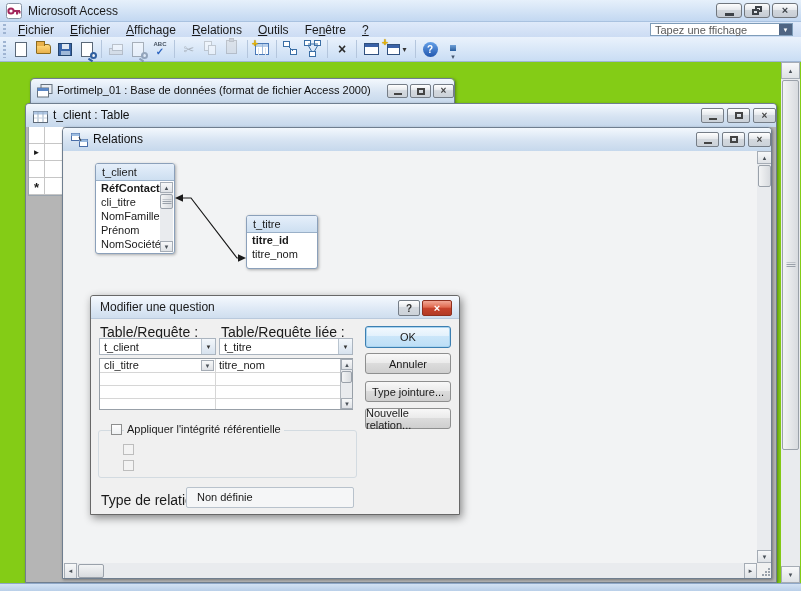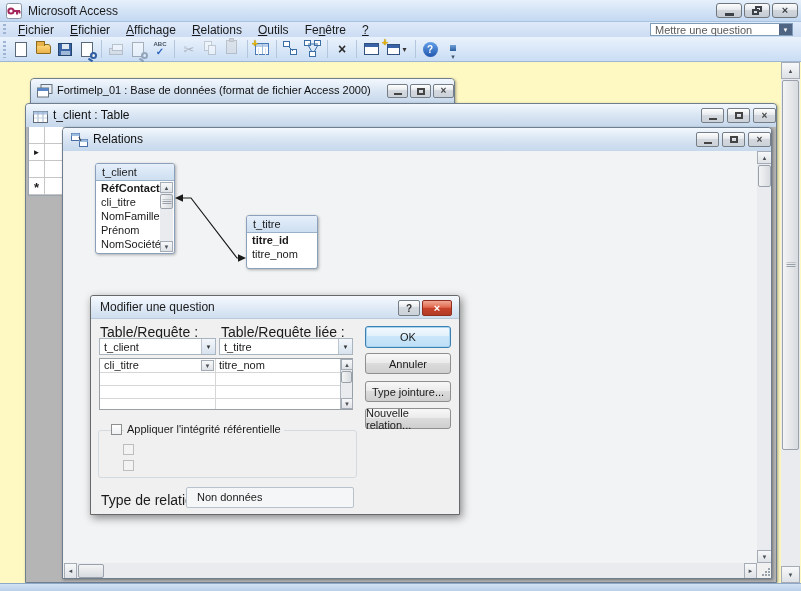--- a/index.html
+++ b/index.html
@@ -54,21 +54,21 @@
   .ic-burst{position:absolute;left:1px;top:1px;color:#e8b400;font-size:10px;font-weight:bold;text-shadow:0 0 1px #8a6a00;line-height:1;}
   .ic-sq{position:absolute;width:7px;height:6px;border:1px solid #3a6ea5;background:#fff;}
   .ic-win{width:15px;height:12px;border:1px solid #31517f;background:#fff;position:relative;}
   .ic-win::before{content:"";position:absolute;left:0;top:0;right:0;height:3px;background:#3a62a8;}
   .ic-help{width:15px;height:15px;border-radius:50%;background:linear-gradient(#64a0e8,#2257ae);
     color:#fff;font-size:10px;font-weight:bold;display:flex;align-items:center;justify-content:center;}
   .tb-end{margin-left:6px;width:12px;height:22px;display:flex;flex-direction:column;align-items:center;justify-content:flex-end;color:#44566e;font-size:7px;line-height:1;}
   .tb-end i{width:6px;height:6px;background:linear-gradient(#6fa0d8,#2b5f9e);margin-bottom:2px;}
 
   
-  .mdi{left:0;top:62px;width:801px;height:521px;background:#fef9c3;overflow:hidden;}
+  .mdi{left:0;top:62px;width:801px;height:521px;background:#84cc16;overflow:hidden;}
   .childbar{background:linear-gradient(#f3f8fd,#d6e3f2 55%,#c6d8ec);}
   .cwin{border:1px solid #6f7e8f;border-radius:4px 4px 0 0;box-shadow:1px 1px 3px rgba(0,0,0,.35);}
   .capbtn{width:23px;height:15px;border:1px solid #757d87;border-radius:2px;
     background:linear-gradient(#ffffff,#e5e8ec 45%,#d4d9df 46%,#ccd2d9);
     display:flex;align-items:center;justify-content:center;}
   .capbtn.small{width:21px;height:14px;}
   .cap-min{width:8px;height:2px;background:#444;margin-top:6px;}
   .cap-max{width:8px;height:7px;border:2px solid #444;}
   .cap-x{font-size:10px;font-weight:bold;color:#444;line-height:1;}
   .ctitle{font-size:12px;color:#111;}
@@ -153,21 +153,21 @@
   <div class="a menubar">
     <span class="grip" style="height:11px;"></span>
     <span class="menu-item"><span></span><span class="u">F</span><span>ichier</span></span>
     <span class="menu-item"><span></span><span class="u">E</span><span>fichier</span></span>
     <span class="menu-item"><span></span><span class="u">A</span><span>ffichage</span></span>
     <span class="menu-item"><span></span><span class="u">R</span><span>elations</span></span>
     <span class="menu-item"><span></span><span class="u">O</span><span>utils</span></span>
     <span class="menu-item"><span>Fe</span><span class="u">n</span><span>être</span></span>
     <span class="menu-item"><span></span><span class="u">?</span><span></span></span>
     <div class="a qbox">
-      <span class="qtext nowrap">Mettre une question</span>
+      <span class="qtext nowrap">Tapez une ffichage</span>
       <span class="qarr">▼</span>
     </div>
   </div>
 
   <div class="a toolbar">
     <span class="grip" style="height:17px;"></span>
     <span class="tb-btn">
         <span class="ic-page"></span>
       </span>
     <span class="tb-btn">
@@ -462,19 +462,19 @@
         </div>
 
       <div class="a groupbox" style="left:7px;top:134px;width:259px;height:48px;"></div>
       <span class="a cbx" style="left:20px;top:128px;"></span>
       <span class="a cblabel" style="left:33px;top:127px;">Appliquer l'intégrité référentielle</span>
       <span class="a cbx dis" style="left:32px;top:148px;"></span>
       <span class="a cbx dis" style="left:32px;top:164px;"></span>
 
       <span class="a lbl nowrap" style="left:10px;top:196px;">Type de relation :</span>
       <div class="a" style="left:95px;top:191px;width:168px;height:21px;background:#f5f6f7;border:1px solid #b8c2cc;border-radius:2px;">
-        <span class="a nowrap" style="left:10px;top:3px;font-size:11px;">Non données</span>
+        <span class="a nowrap" style="left:10px;top:3px;font-size:11px;">Non définie</span>
       </div>
     </div>
   </div>
 
   <div class="a" style="left:0;top:583px;width:801px;height:8px;background:linear-gradient(#d3e2f4,#b9cfe9);border-top:1px solid #8fa8c8;"></div>
 </div>
 
 </body></html>

